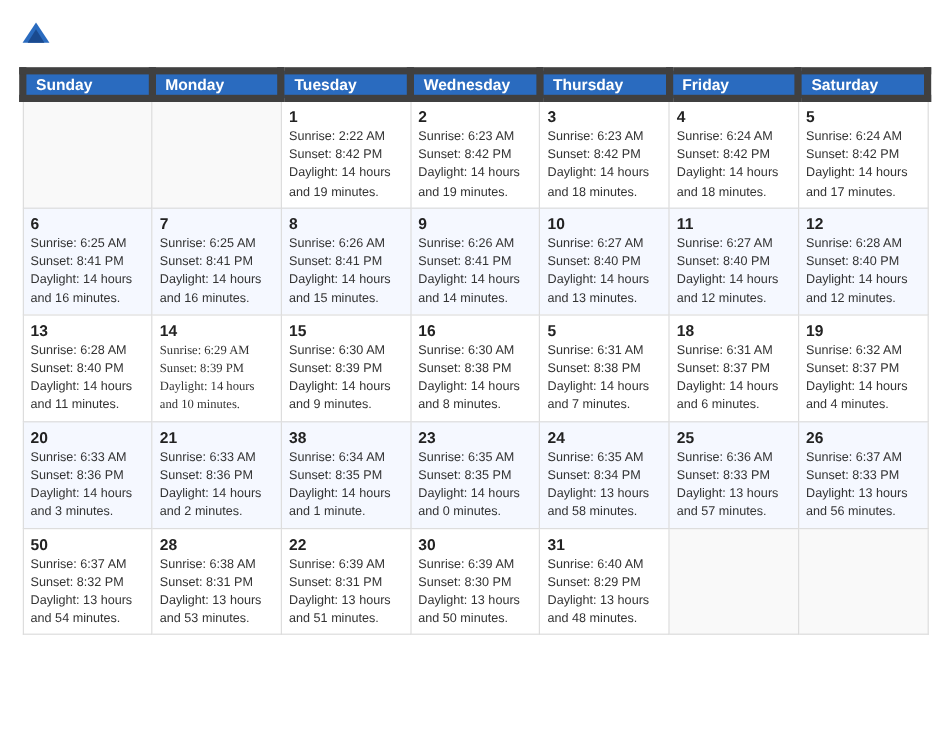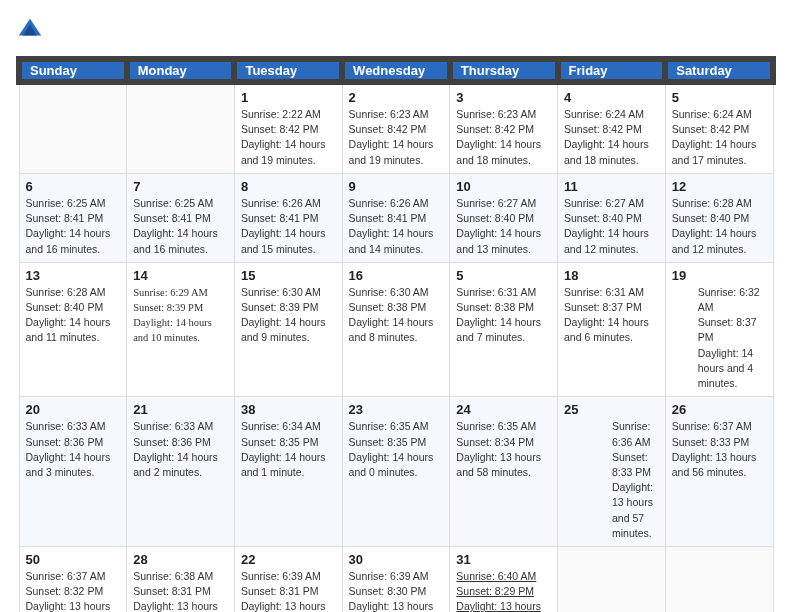--- a/index.html
+++ b/index.html
@@ -238,21 +238,21 @@
 Daylight: 14 hours and 7 minutes.</div>
         </td>
         <td>
           <span class="day-num">18</span>
           <div class="day-info" style="white-space: pre-line;">Sunrise: 6:31 AM
 Sunset: 8:37 PM
 Daylight: 14 hours and 6 minutes.</div>
         </td>
         <td>
           <span class="day-num">19</span>
-          <div class="day-info" style="white-space: pre-line; margin-left: 26px;">Sunrise: 6:32 AM
+          <div class="day-info" style="white-space: pre-line;">Sunrise: 6:32 AM
 Sunset: 8:37 PM
 Daylight: 14 hours and 4 minutes.</div>
         </td>
       </tr>
       <tr>
         <td>
           <span class="day-num">20</span>
           <div class="day-info" style="white-space: pre-line;">Sunrise: 6:33 AM
 Sunset: 8:36 PM
 Daylight: 14 hours and 3 minutes.</div>
@@ -276,21 +276,21 @@
 Daylight: 14 hours and 0 minutes.</div>
         </td>
         <td>
           <span class="day-num">24</span>
           <div class="day-info" style="white-space: pre-line;">Sunrise: 6:35 AM
 Sunset: 8:34 PM
 Daylight: 13 hours and 58 minutes.</div>
         </td>
         <td>
           <span class="day-num">25</span>
-          <div class="day-info" style="white-space: pre-line; margin-left: 48px;">Sunrise: 6:36 AM
+          <div class="day-info" style="white-space: pre-line;">Sunrise: 6:36 AM
 Sunset: 8:33 PM
 Daylight: 13 hours and 57 minutes.</div>
         </td>
         <td>
           <span class="day-num">26</span>
           <div class="day-info" style="white-space: pre-line;">Sunrise: 6:37 AM
 Sunset: 8:33 PM
 Daylight: 13 hours and 56 minutes.</div>
         </td>
       </tr>
@@ -314,21 +314,21 @@
 Daylight: 13 hours and 51 minutes.</div>
         </td>
         <td>
           <span class="day-num">30</span>
           <div class="day-info" style="white-space: pre-line;">Sunrise: 6:39 AM
 Sunset: 8:30 PM
 Daylight: 13 hours and 50 minutes.</div>
         </td>
         <td>
           <span class="day-num">31</span>
-          <div class="day-info" style="white-space: pre-line; text-decoration: underline;">Sunrise: 6:40 AM
+          <div class="day-info" style="white-space: pre-line;">Sunrise: 6:40 AM
 Sunset: 8:29 PM
 Daylight: 13 hours and 48 minutes.</div>
         </td>
         <td class="empty-cell"></td>
         <td class="empty-cell"></td>
       </tr>
     </tbody>
 </table>
 
 </body></html>

